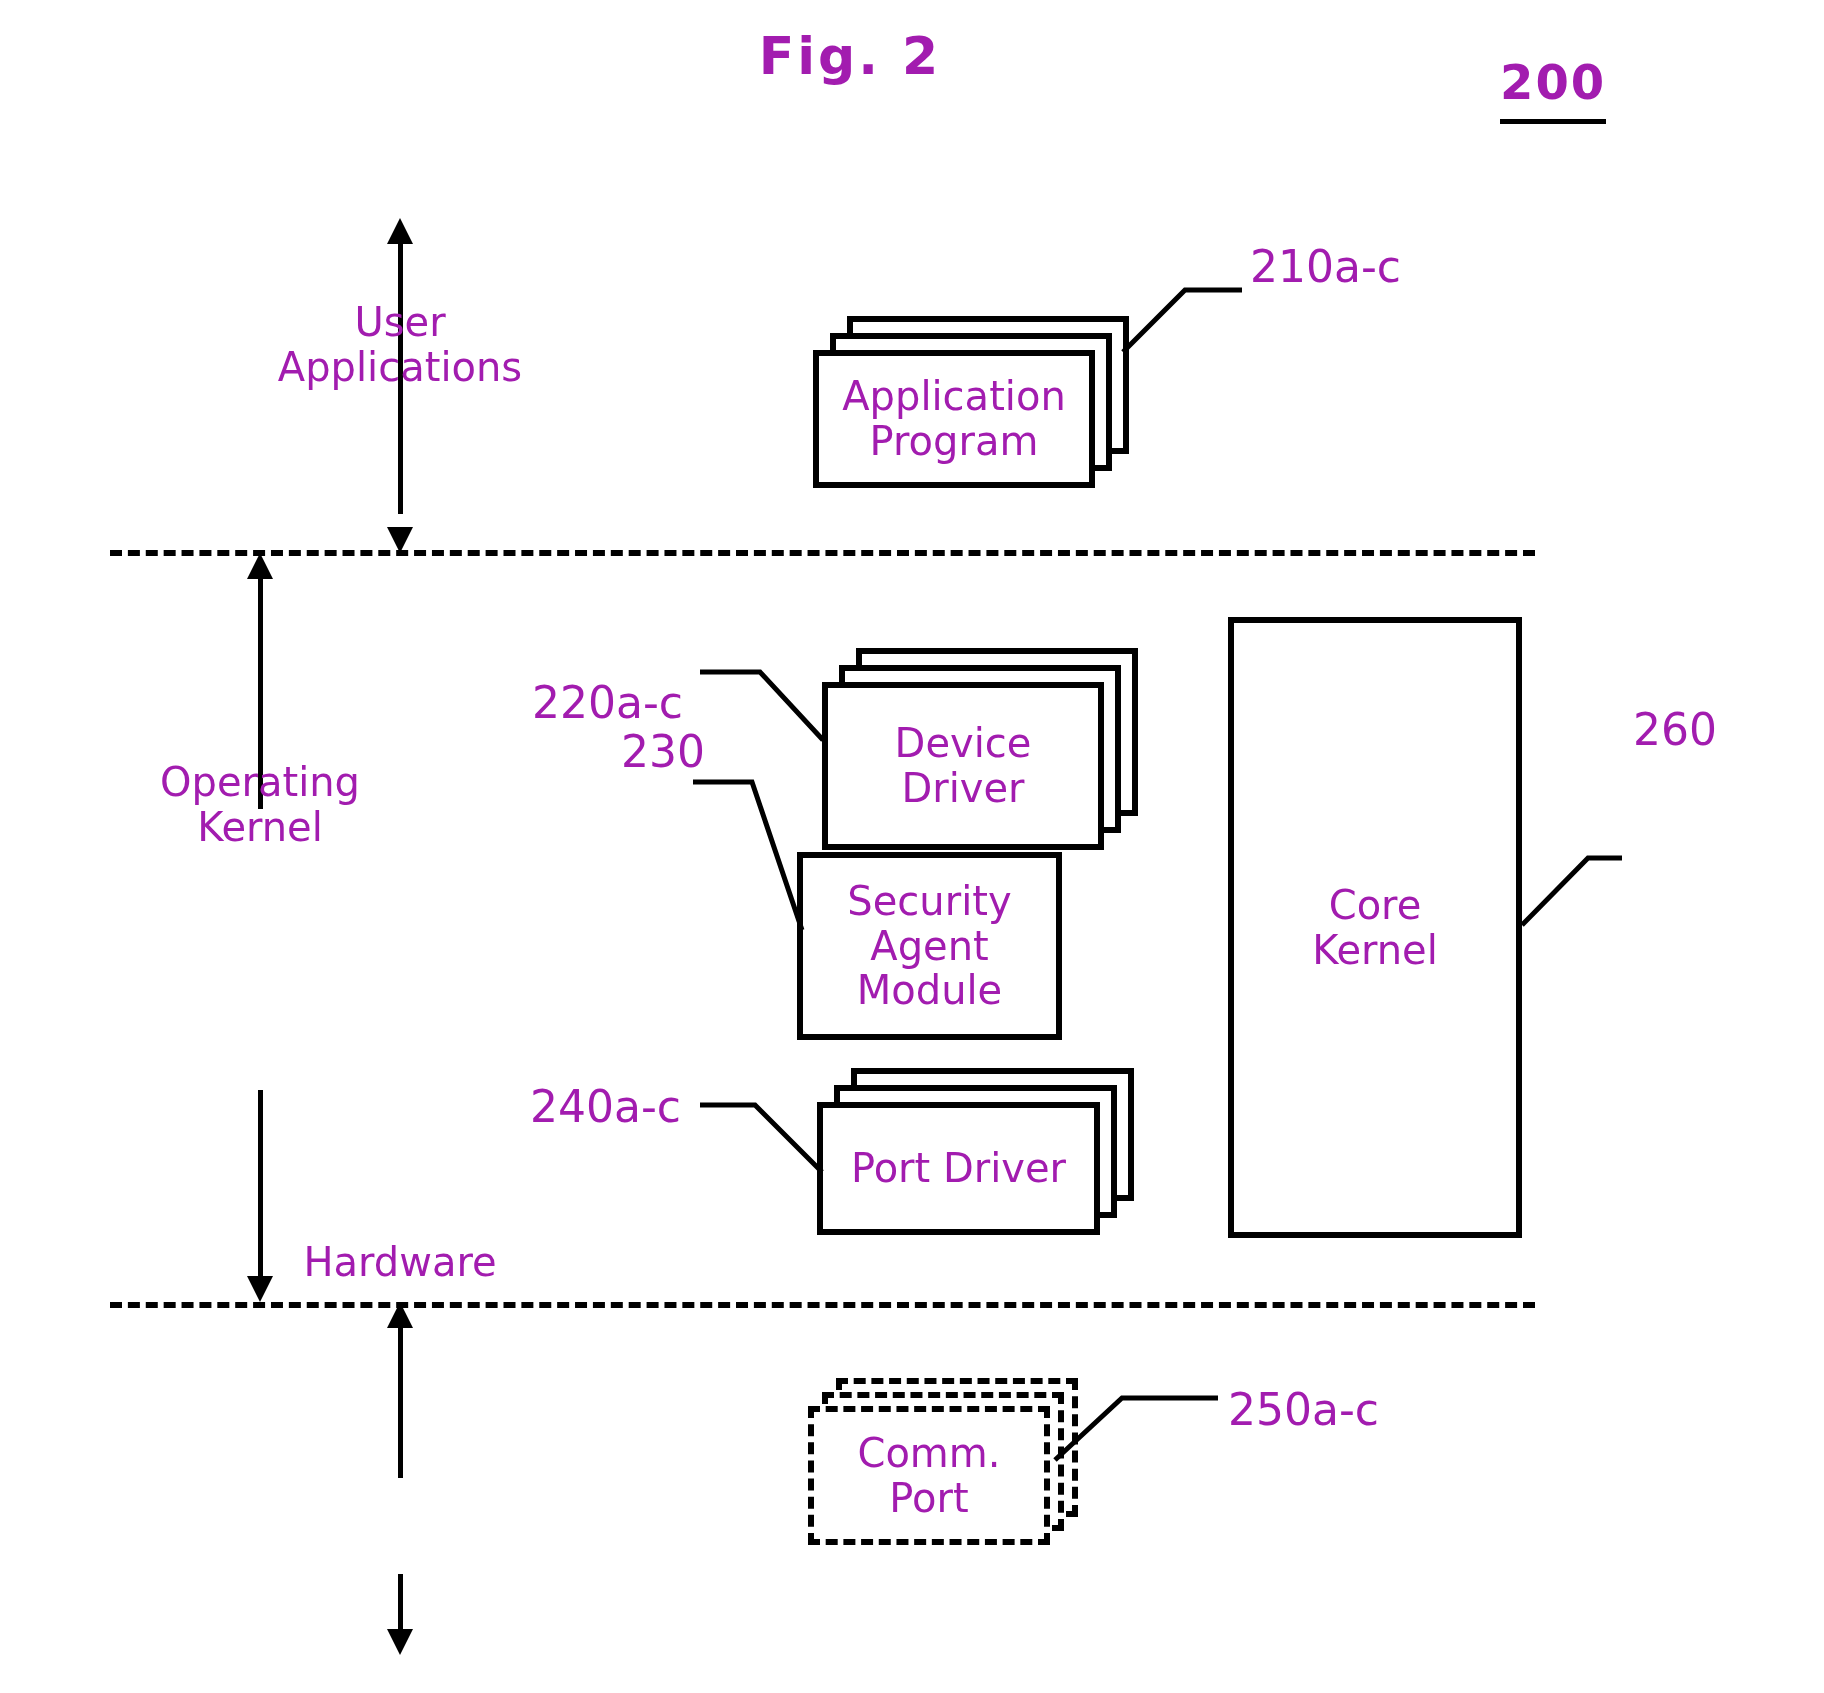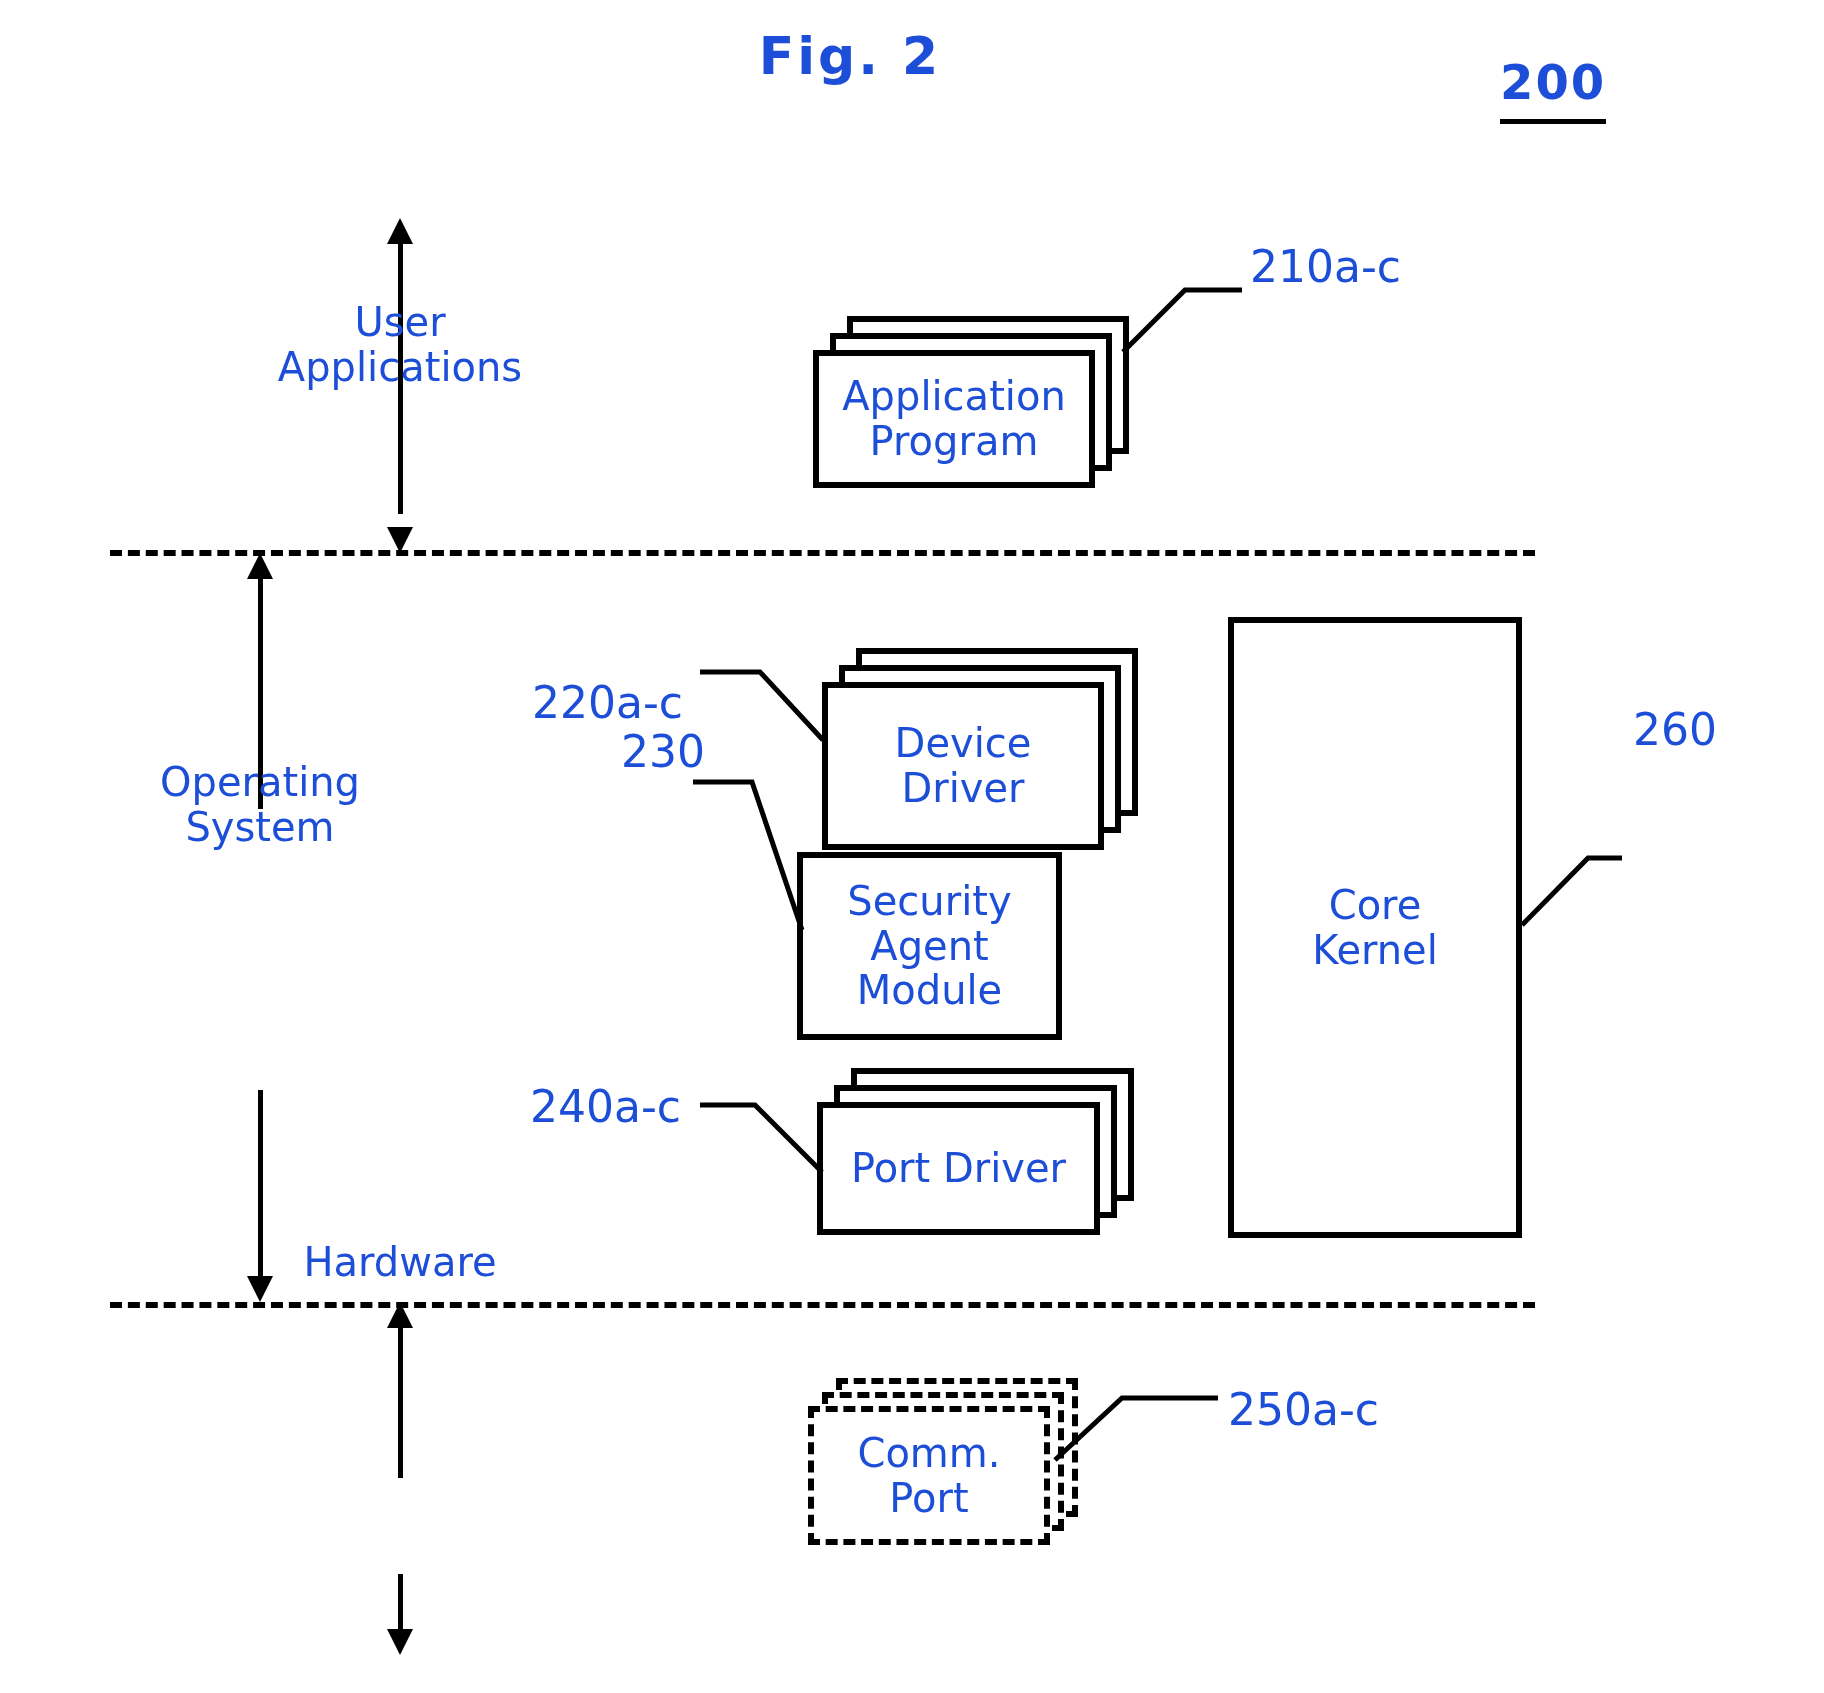--- a/index.html
+++ b/index.html
@@ -7,21 +7,21 @@
     padding: 0;
     background: #ffffff;
   }
   #canvas {
     position: relative;
     width: 1824px;
     height: 1693px;
     background: #ffffff;
     overflow: hidden;
     font-family: "DejaVu Sans", sans-serif;
-    color: #1d4ed8;
+    color: #a21caf;
   }
 
   
   .fig-title {
     position: absolute;
     left: 680px;
     top: 30px;
     width: 340px;
     text-align: center;
     font-family: "DejaVu Sans", sans-serif;
@@ -218,21 +218,21 @@
   <div class="vaxis" id="axis-hw">
     <div class="head up"></div>
     <div class="stem a"></div>
     <div class="stem b"></div>
     <div class="head down"></div>
   </div>
 
   <div class="band-label" id="band-user">User
 Applications</div>
   <div class="band-label" id="band-os">Operating
-System</div>
+Kernel</div>
   <div class="band-label" id="band-hardware">Hardware</div>
 
   <div class="boxstack" id="stack-app">
     <div class="layer l3"></div>
     <div class="layer l2"></div>
     <div class="layer l1 front">
       <span class="boxlabel">Application
 Program</span>
     </div>
   </div>

